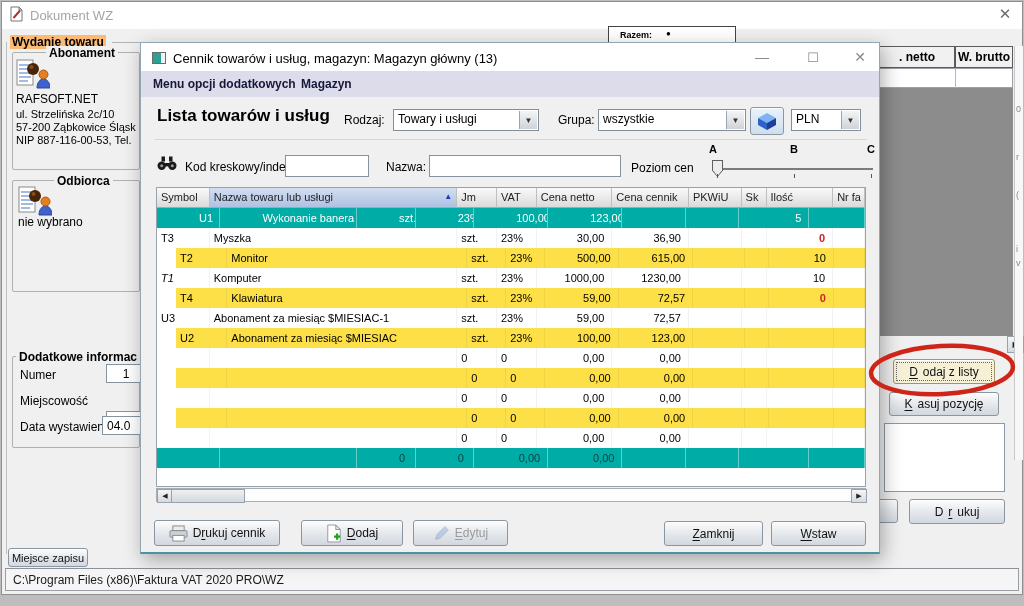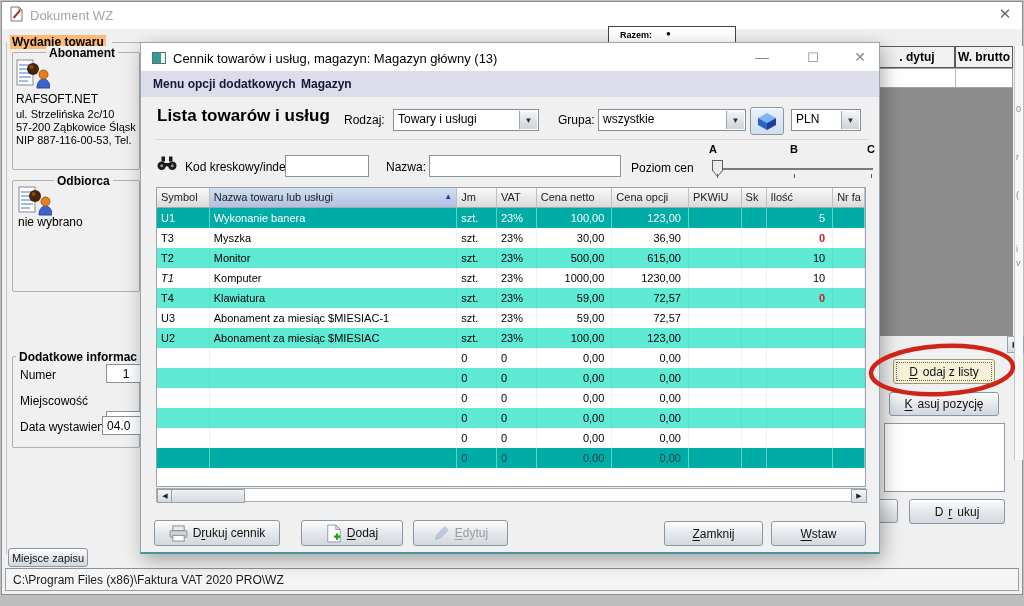--- a/index.html
+++ b/index.html
@@ -44,26 +44,26 @@
   
   .tbl{left:15px;top:144px;width:710px;height:300px;background:#fff;border:1px solid #9aa3ab;
        box-sizing:border-box;overflow:hidden;}
   .trh{display:flex;height:20px;}
   .th{box-sizing:border-box;height:20px;padding:3px 4px 0 4px;font-size:11px;color:#222;
       background:linear-gradient(#fafafa,#dadada);border-right:1px solid #bfbfbf;border-bottom:1px solid #a8a8a8;
       white-space:nowrap;overflow:hidden;position:relative;}
   .th.sorted{background:linear-gradient(#d3def1,#aec2e2);}
   .sortarrow{position:absolute;right:4px;top:4px;font-size:8px;color:#2438b8;}
   .tr{display:flex;height:20px;background:#fff;}
-  .tr.alt{background:#5eead4;}
+  .tr.alt{background:#fde047;margin-left:19px;}
   .tr.sel{background:#00aca6;color:#fff;}
   .tr.foot{background:#00aca6;color:#123e3e;}
   .td{box-sizing:border-box;height:20px;padding:4px 4px 0 4px;font-size:11px;border-right:1px solid rgba(0,0,0,0.05);
       white-space:nowrap;overflow:hidden;}
-  .tr.sel .td,.tr.foot .td{border-right:1px solid rgba(255,255,255,0.4);}
+  .tr.sel .td,.tr.foot .td{border-right:1px solid rgba(255,255,255,0.4);margin-left:38px;}
   .td.num{text-align:right;padding-right:7px;}
   .td.red{color:#cc2424;font-weight:bold;}
   
   .sb{background:#fdfdfd;border:1px solid #a5adb5;box-sizing:border-box;}
   .sb-btn{position:absolute;top:0;width:14px;height:12px;background:linear-gradient(#f5f5f5,#d5dae0);
           border:1px solid #98a2ac;display:flex;align-items:center;justify-content:center;font-size:7px;color:#222;}
   .sb-thumb{position:absolute;top:0;height:12px;background:linear-gradient(#f0f0f0,#d4d9df);border:1px solid #98a2ac;}
   
   .dochdr{background:#f1f1f1;border:1px solid #5a5a5a;box-sizing:border-box;font-weight:bold;font-size:12px;
           display:flex;align-items:center;justify-content:center;}
@@ -136,21 +136,21 @@
 
   <div class="abs gb" style="left:12px;top:356px;width:126px;height:90px"></div>
   <div class="abs gb-label" style="left:16px;top:350px;width:120px;z-index:2">Dodatkowe informac</div>
   <div class="abs lbl" style="left:20px;top:368px">Numer</div>
   <input class="abs field" style="left: 106px; top: 364px; width: 40px; height: 19px; text-align: center;" value="1">
   <div class="abs lbl" style="left:20px;top:394px">Miejscowość</div>
   <input class="abs field" style="left: 106px; top: 390px; width: 44px; height: 19px; margin-top: 21px;" value="Ząb">
   <div class="abs lbl" style="left:20px;top:420px">Data wystawienia</div>
   <input class="abs field" style="left: 102px; top: 416px; width: 48px; height: 19px;" value="04.0">
 
-  <div class="abs dochdr" style="left:879px;top:46px;width:76px;height:22px">. dytuj</div>
+  <div class="abs dochdr" style="left:879px;top:46px;width:76px;height:22px">. netto</div>
   <div class="abs dochdr" style="left:955px;top:46px;width:58px;height:22px">W. brutto</div>
   <div class="abs" style="left:879px;top:68px;width:134px;height:20px;background:#fff;border:1px solid #9aa0a6;box-sizing:border-box"></div>
   <div class="abs" style="left:955px;top:68px;width:1px;height:20px;background:#b8b8b8"></div>
   <div class="abs" style="left:879px;top:88px;width:134px;height:248px;background:#8c8c8c"></div>
   <div class="abs sb-btn" style="left:1007px;top:336px;width:15px;height:15px;font-size:8px">▶</div>
   <div class="abs" style="left:1014px;top:46px;width:8px;height:414px;background:#f7f7f7;border-left:1px solid #c8c8c8;overflow:hidden">
       <span class="frag" style="left: 1px; top: 58px;">0</span>
       <span class="frag" style="left: 1px; top: 106px;">r</span>
       <span class="frag" style="left: 1px; top: 144px;">(</span>
       <span class="frag" style="left: 1px; top: 198px;">i</span>
@@ -233,21 +233,21 @@
     <div class="abs" style="left:653px;top:131px;width:1px;height:4px;background:#555"></div>
     <div class="abs" style="left:730px;top:131px;width:1px;height:4px;background:#555"></div>
 
     <div class="abs tbl">
       <div class="trh">
           <div class="th" style="width: 53px;">Symbol</div>
           <div class="th sorted" style="width: 249px;">Nazwa towaru lub usługi<span class="sortarrow">▲</span></div>
           <div class="th" style="width: 40px;">Jm</div>
           <div class="th" style="width: 40px;">VAT</div>
           <div class="th" style="width: 76px;">Cena netto</div>
-          <div class="th" style="width: 77px;">Cena opcji</div>
+          <div class="th" style="width: 77px;">Cena cennik</div>
           <div class="th" style="width: 53px;">PKWiU</div>
           <div class="th" style="width: 25px;">Sk</div>
           <div class="th" style="width: 67px;">Ilość</div>
           <div class="th" style="width: 32px;">Nr fa</div>
         </div>
       <div>
           <div class="tr sel">
             <div class="td" style="width: 53px;">U1</div>
             <div class="td" style="width: 249px;">Wykonanie banera</div>
             <div class="td" style="width: 40px;">szt.</div>

